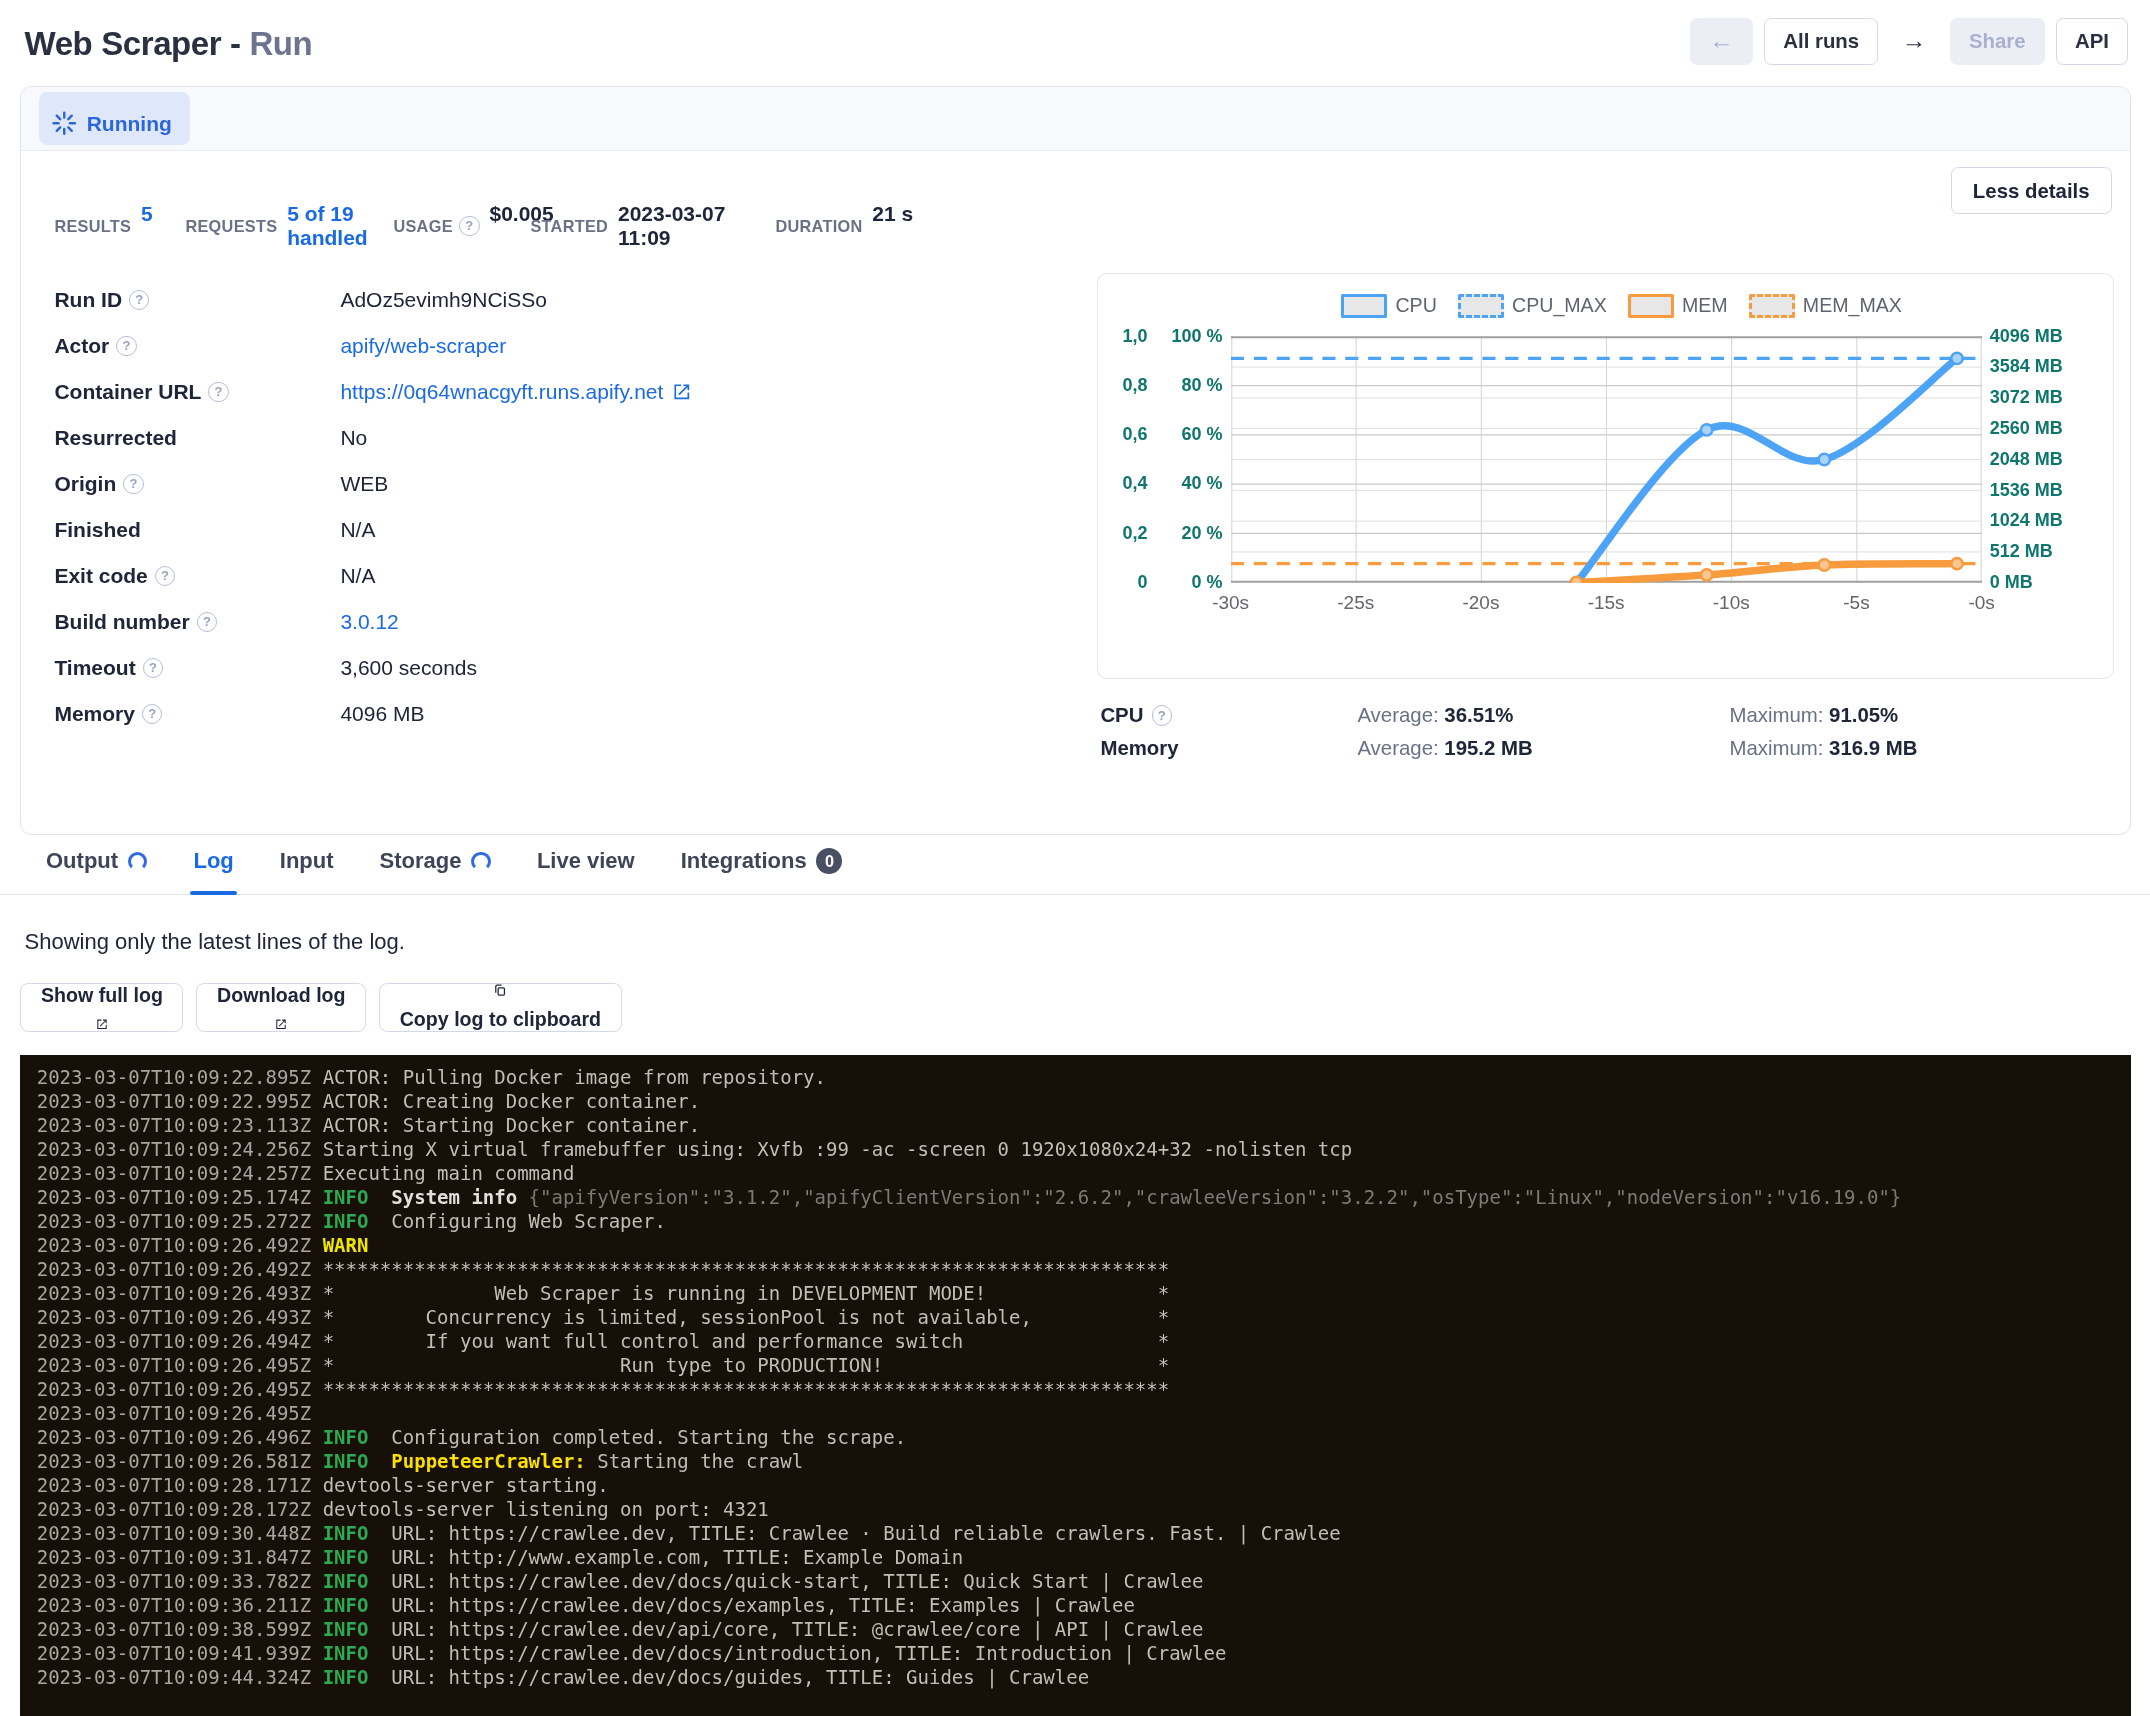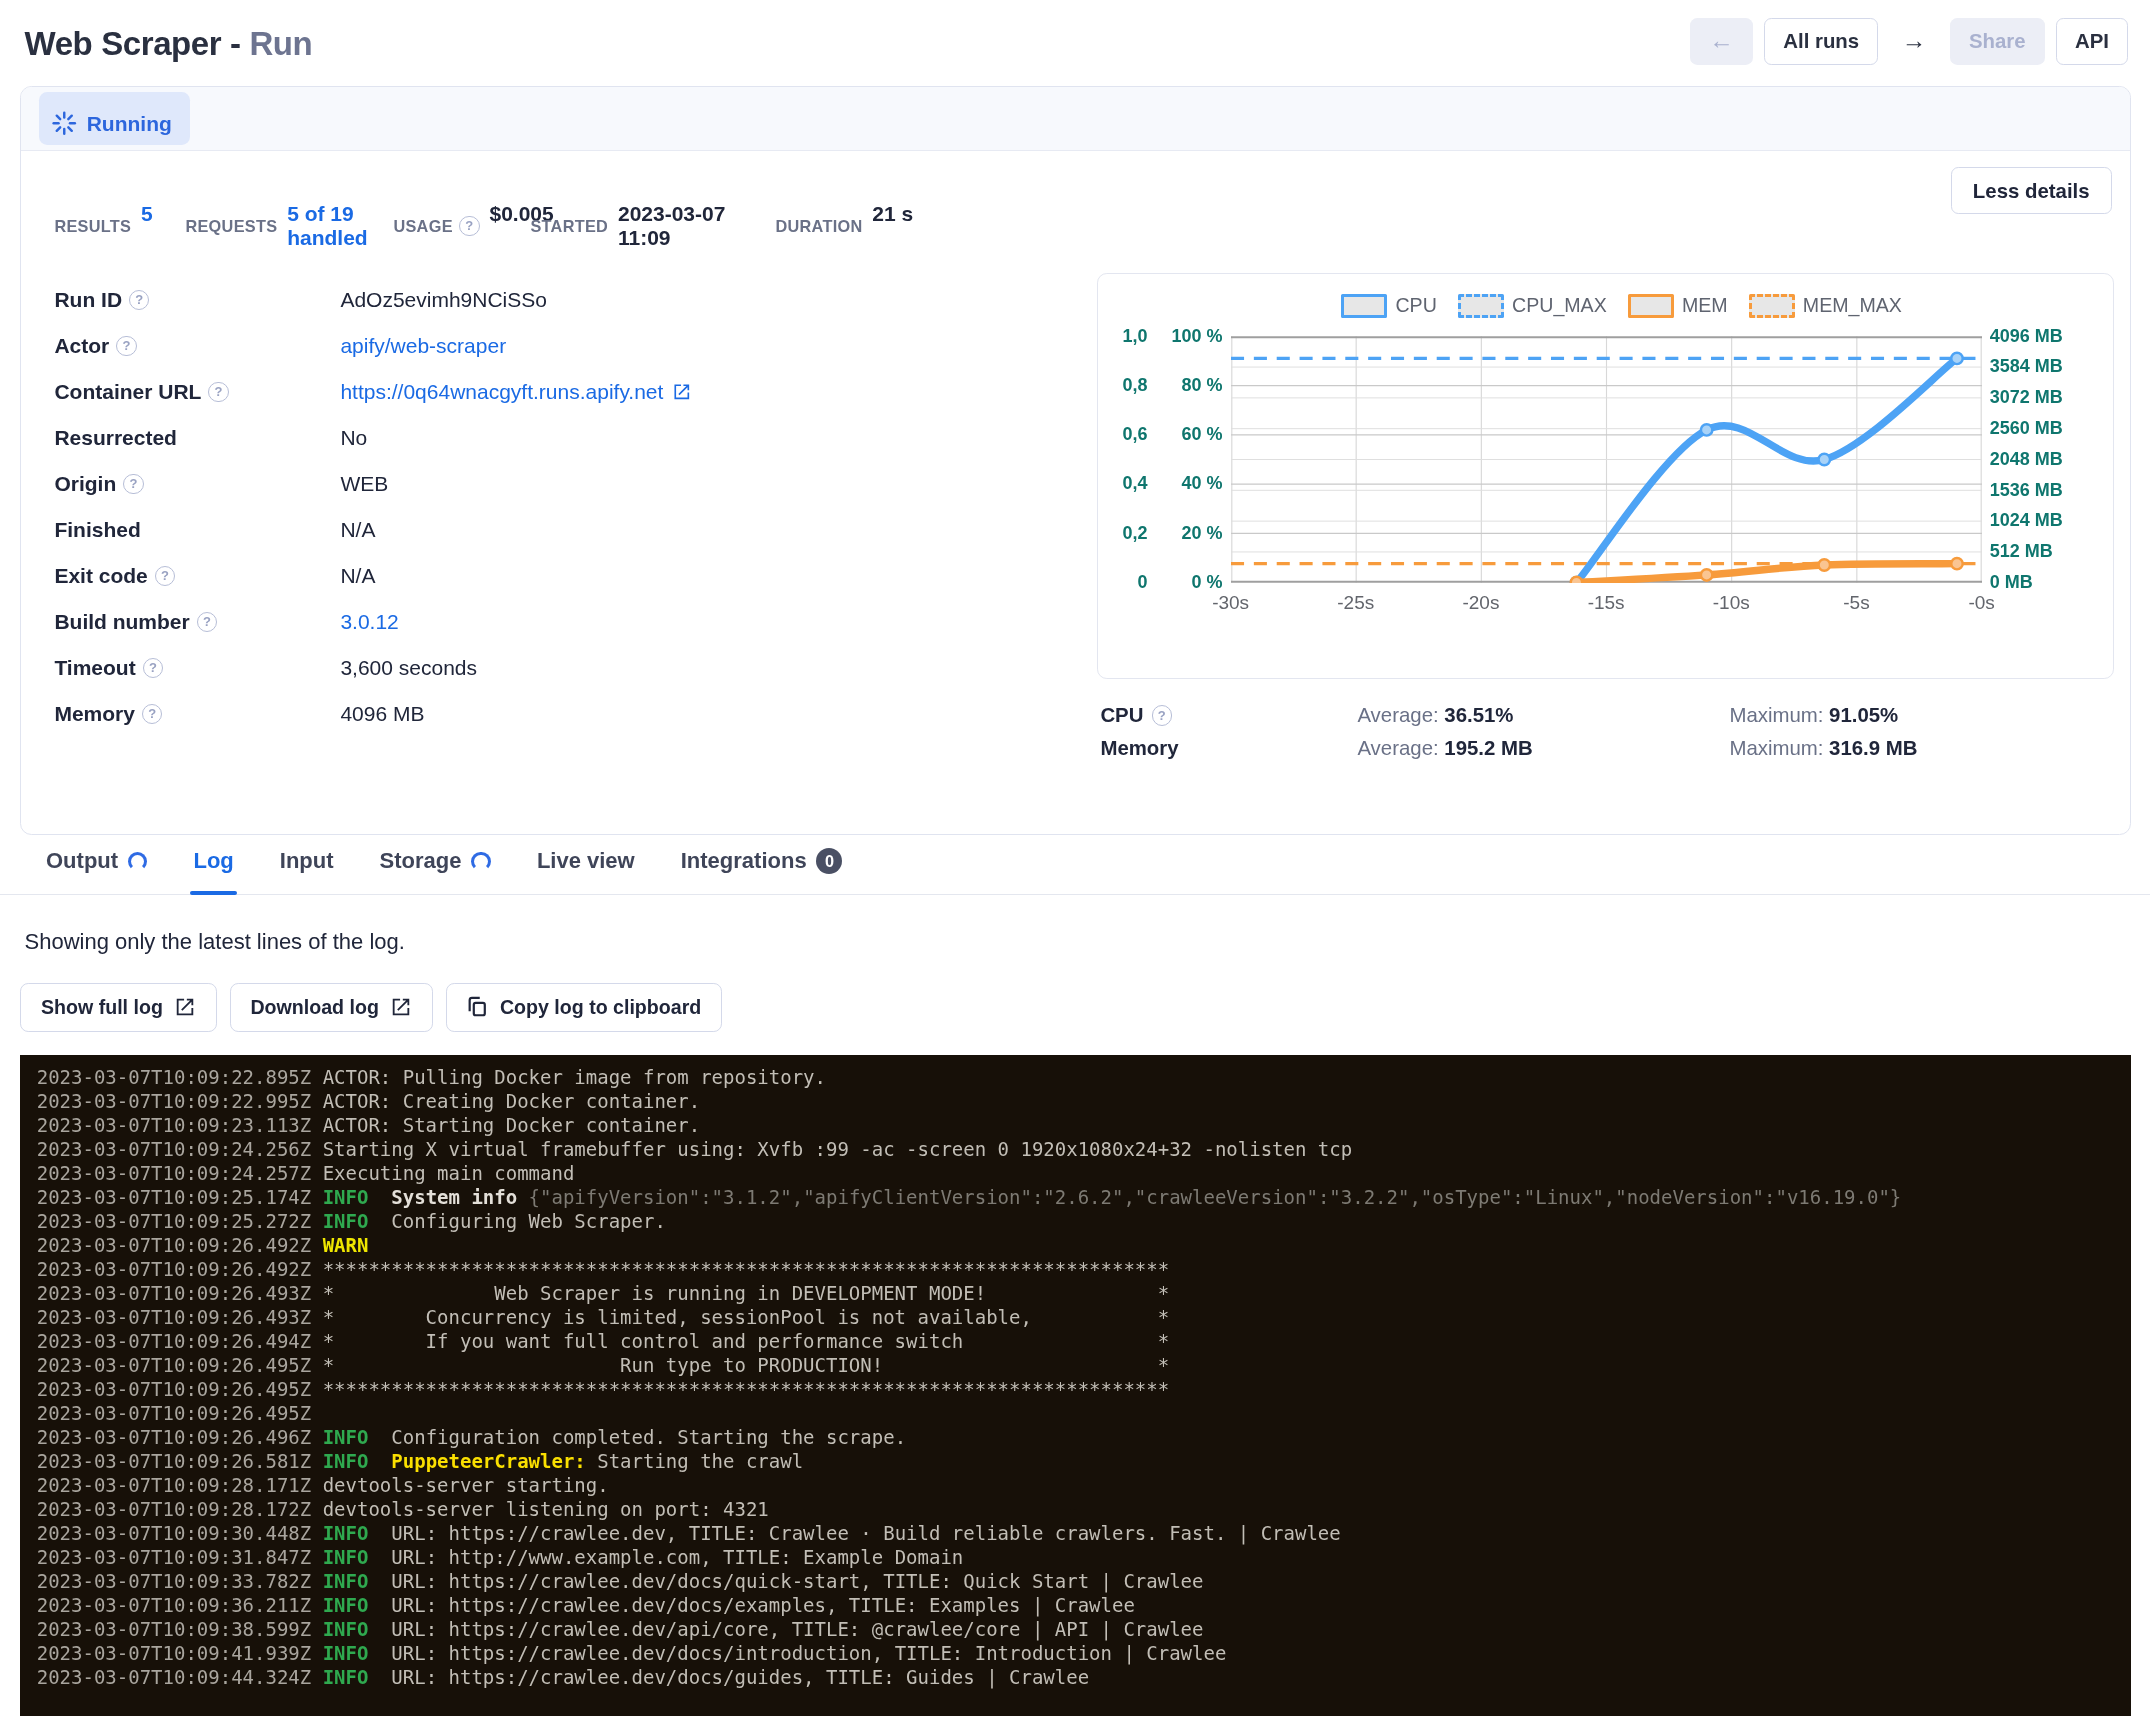--- a/index.html
+++ b/index.html
@@ -78,21 +78,21 @@
   .tab.active { color:#1a6ae4; }
   .tab.active::after { content:""; position:absolute; left:-3.3px; right:-3.3px; bottom:-1.6px; height:4.1px; background:#1a6ae4; border-radius:2.4px; }
   .spin-arc { width:19.6px; height:19.6px; border:3.3px solid #2f6be4; border-bottom-color:transparent; border-radius:50%; }
   .count-badge { width:26px; height:26px; border-radius:50%; background:#4a5064; color:#fff; font-size:16.3px; font-weight:700;
                  display:flex; align-items:center; justify-content:center; }
 
   
   .log-note { font-size:22px; color:#20263a; padding:34px 0 0 24.5px; }
   .log-actions { display:flex; gap:13px; padding:28px 0 0 20.4px; }
   .lbtn { height:49px; padding:0 19.6px; border:0.8px solid #d4d9ea; border-radius:8.2px; background:#fff; display:flex;
-          align-items:center; gap:11.4px; font-size:19.6px; font-weight:700; color:#20263a; cursor:pointer; font-family:inherit; }
+          align-items:center; gap:11.4px; font-size:19.6px; font-weight:700; color:#20263a; cursor:pointer; font-family:inherit;flex-direction:column; }
   .lbtn svg { width:22px; height:22px; }
 
   .terminal { margin:23px 20.4px 0 20.4px; background:#171008; padding:9.8px 0 8.2px 16.3px; height:665px; overflow:hidden; }
   .tline { font-family:"DejaVu Sans Mono", monospace; font-size:19px; line-height:24px; white-space:pre; }
   .s-ts { color:#a9a59e; }
   .s-m  { color:#c2beb6; }
   .s-i  { color:#2fa94f; font-weight:700; }
   .s-w  { color:#efe600; font-weight:700; }
   .s-y  { color:#fadf00; font-weight:700; }
   .s-b  { color:#e3dfd8; font-weight:700; }

